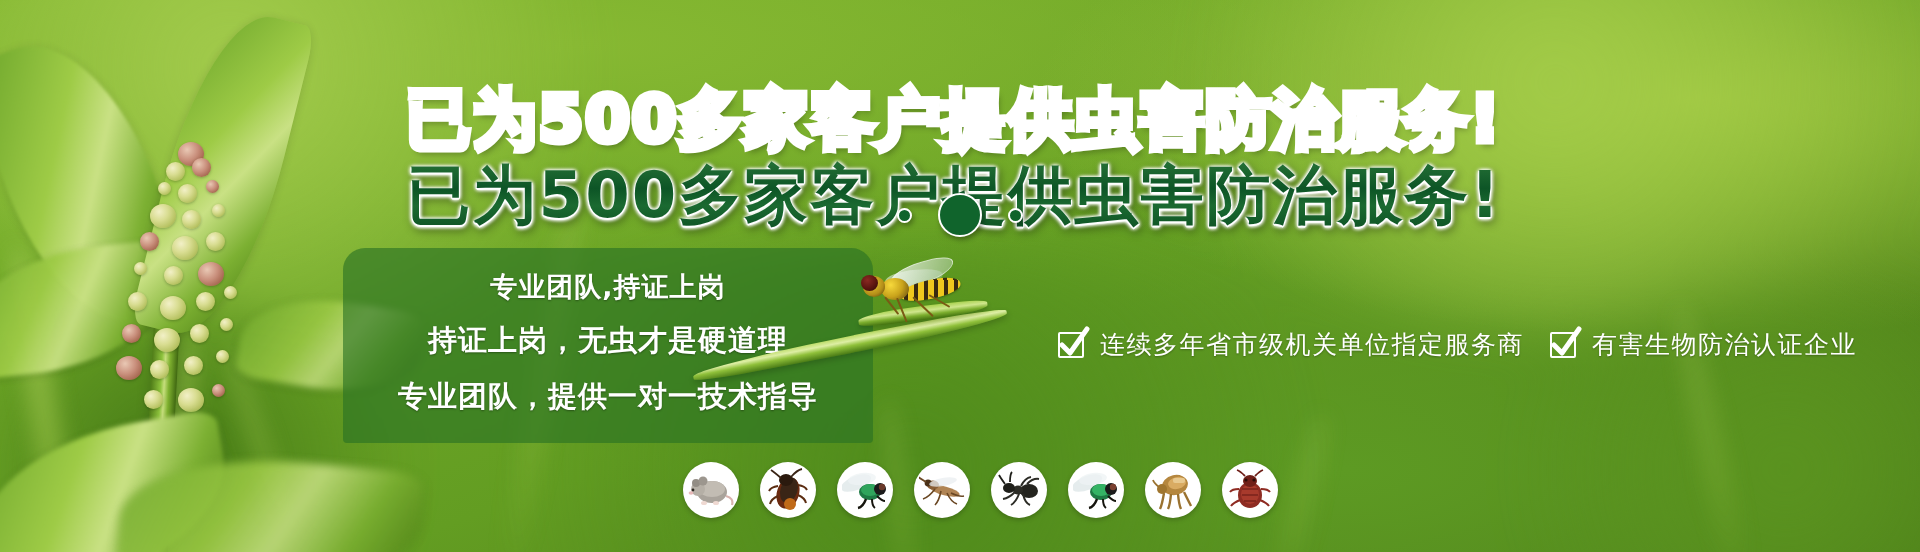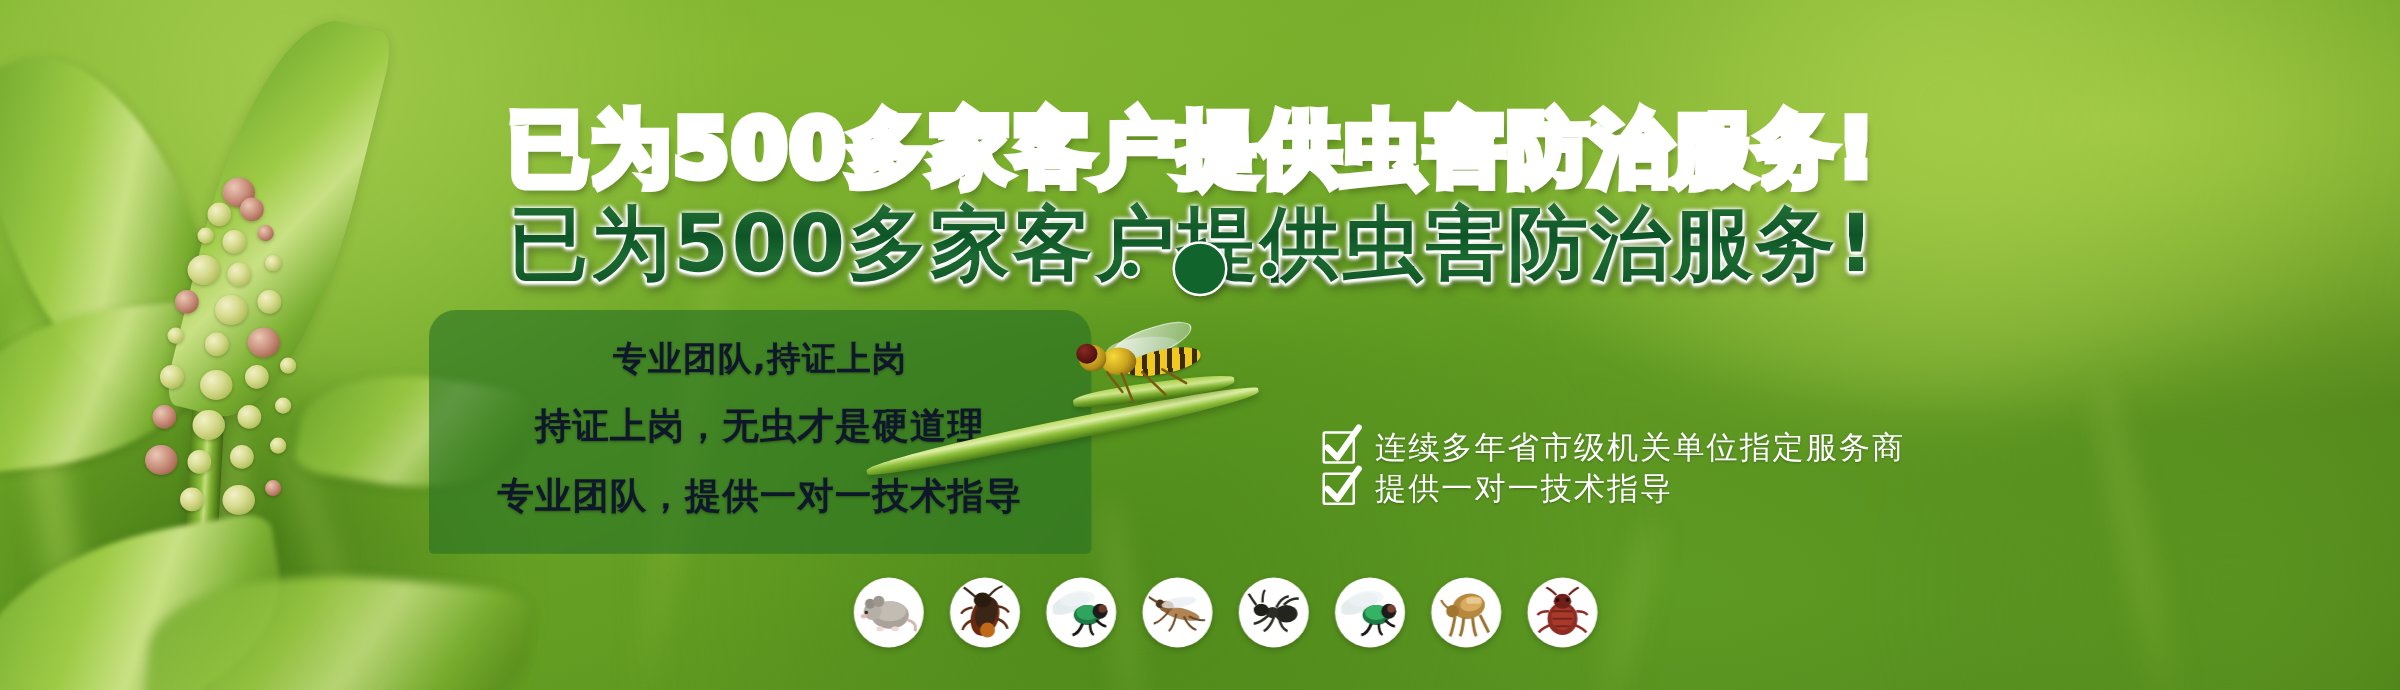--- a/index.html
+++ b/index.html
@@ -126,21 +126,21 @@
     backdrop-filter:blur(1px);
   }
   .panel-lines {
     position:absolute; left:343px; top:248px;
     width:530px; height:195px;
     display:flex; flex-direction:column; justify-content:center; align-items:center;
     gap:16px;
     padding:4px 12px 10px;
   }
   .panel-line {
-    color:#0f172a;
+    color:#ffffff;
     font-weight:bold;
     white-space:nowrap;
     text-shadow:0 1px 2px rgba(0,0,0,.35);
     letter-spacing:1px;
   }
   .pl1 { font-size:27px; }
   .pl2 { font-size:29px; }
   .pl3 { font-size:29px; }
 
   
@@ -200,21 +200,21 @@
   .fly-leg {
     position:absolute; background:#7a5a14; height:2px; border-radius:2px;
     transform-origin:left center;
   }
   .lg1 { left:30px; top:30px; width:22px; transform:rotate(52deg); }
   .lg2 { left:42px; top:31px; width:26px; transform:rotate(68deg); }
   .lg3 { left:58px; top:30px; width:28px; transform:rotate(44deg); }
   .lg4 { left:74px; top:28px; width:24px; transform:rotate(30deg); }
 
   
-  .checks { position:absolute; left:1058px; top:341px; display:flex; flex-direction:column; }
+  .checks { position:absolute; left:1058px; top:328px; display:flex; gap:26px; }
   .check-row { display:flex; align-items:center; gap:16px; }
   .check-box { width:26px; height:26px; position:relative; flex:0 0 auto; }
   .check-box .bx {
     position:absolute; inset:0; border:2px solid #ffffff; border-radius:2px;
   }
   .check-box svg { position:absolute; left:-2px; top:-7px; }
   .check-text {
     color:#ffffff; font-size:25px; letter-spacing:1.5px; white-space:nowrap;
     text-shadow:0 1px 2px rgba(0,0,0,.3);
   }
@@ -340,21 +340,21 @@
       </span>
       <span class="check-text">连续多年省市级机关单位指定服务商</span>
     </div>
     <div class="check-row">
       <span class="check-box">
         <span class="bx"></span>
         <svg width="34" height="34" viewBox="0 0 34 34">
           <path d="M6 20 L14 28 L31 4" fill="none" stroke="#ffffff" stroke-width="5" stroke-linecap="round" stroke-linejoin="round"></path>
         </svg>
       </span>
-      <span class="check-text">提供一对一技术指导</span>
+      <span class="check-text">有害生物防治认证企业</span>
     </div>
   </div>
 
   <div class="pests">
 
     <div class="pest">
       <svg width="46" height="40" viewBox="0 0 46 40">
         <ellipse cx="24" cy="22" rx="15" ry="11" fill="#a9a39b"></ellipse>
         <ellipse cx="24" cy="19" rx="13" ry="8" fill="#c2bcb3"></ellipse>
         <circle cx="10" cy="19" r="7" fill="#b5afa6"></circle>

